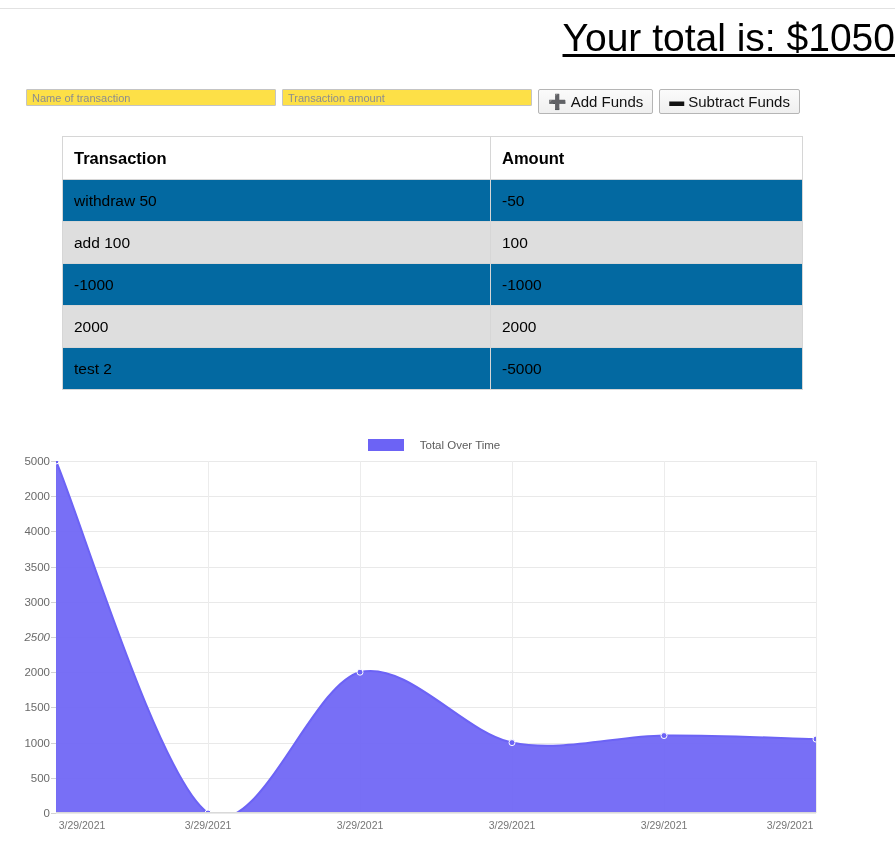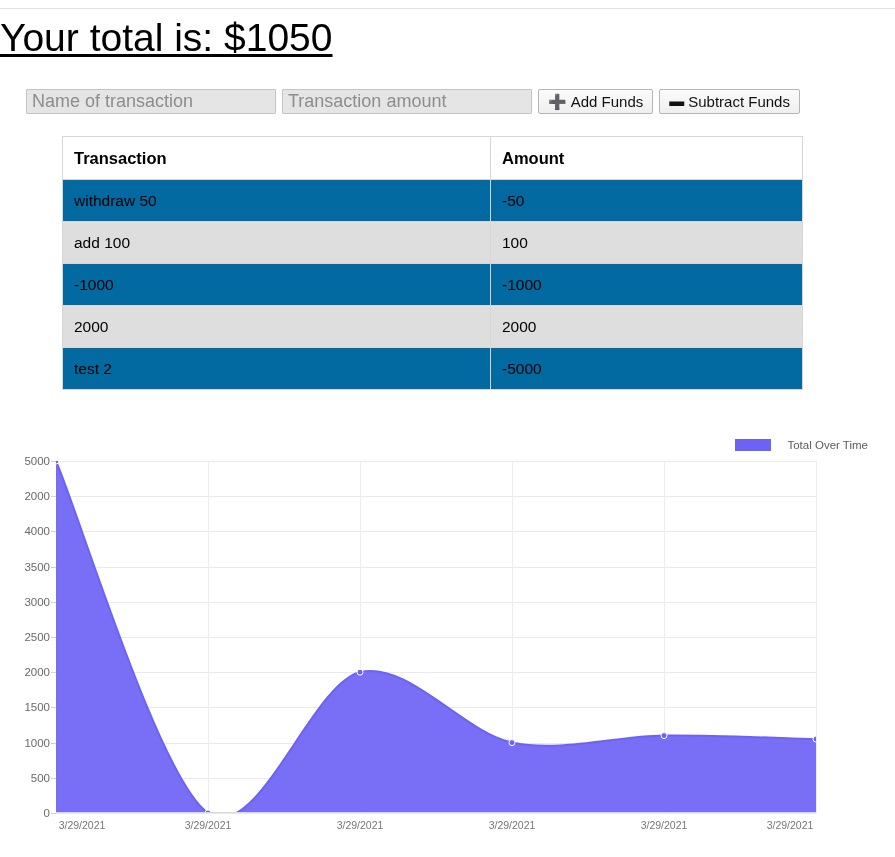--- a/index.html
+++ b/index.html
@@ -13,40 +13,40 @@
   #app { position: relative; width: 895px; height: 857px; background:#fff; }
 
   .top-rule {
     position: absolute; left: 0; top: 8px; width: 895px; height: 1px;
     background: #e2e2e2;
   }
 
   
   .title {
     position: absolute; left: 0; top: 14px; width: 895px;
-    text-align: left;
+    text-align: right;
     font-size: 39px;
     font-weight: 400;
     color: #000;
     line-height: 48px;
     letter-spacing: 0px;
   }
   .title u { text-decoration: underline; text-underline-offset: 3px; }
 
   
   .form-row {
     position: absolute; left: 26px; top: 89px;
     display: flex; align-items: stretch; gap: 6px;
   }
   .txt-input {
-    width: 250px; height: 25px;
+    width: 250px; height: 17px;
     border: 1px solid #c4c4c4;
-    background: #e5e5e5;
+    background: #fde047;
     font-family: "Liberation Sans", sans-serif;
-    font-size: 18px;
+    font-size: 11px;
     color: #222;
     padding: 0 5px;
     border-radius: 1px;
     outline: none;
   }
   .txt-input::placeholder { color: #8d8d8d; opacity: 1; }
   .btn {
     height: 25px;
     border: 1px solid #b5b5b5;
     background: linear-gradient(#fbfbfb, #efefef);
@@ -79,21 +79,21 @@
     font-weight: 400;
   }
   table.ledger th { font-weight: 700; font-size: 16.5px; height: 43px; }
   table.ledger tbody tr.odd td { background: #0369a1; }
   table.ledger tbody tr.even td { background: #dedede; margin-top: 32px; }
 
   
   .chart-area { position: absolute; left: 0; top: 436px; width: 895px; height: 421px; }
   .legend {
     position: absolute; left: 0; top: 3px; width: 868px;
-    display: flex; justify-content: flex-end; align-items: center; gap: 16px;
+    display: flex; justify-content: center; align-items: center; gap: 16px;
   }
   .legend .swatch { width: 36px; height: 12px; background: #6C63F5; display:inline-block; }
   .legend .lbl { font-size: 11.5px; color: #5c5c5c; }
 
   .plot { position: absolute; left: 56px; top: 25px; width: 760px; height: 352px; }
   .plot .frame { position: absolute; inset: 0; border-left: 1px solid #e4e4e4; }
   .gridline { position: absolute; left: 0; width: 760px; height: 1px; background: #e9e9e9; }
   .vgridline { position: absolute; top: 0; width: 1px; height: 352px; background: #ececec; }
   .axis-base { position: absolute; left: 0; bottom: 0; width: 760px; height: 1px; background: #d9d9d9; }
 
@@ -215,21 +215,21 @@
           <div class="ytick" style="top: 352px;">0</div>
           <div class="ytick-dash" style="top: 352px;"></div>
           <div class="ytick" style="top: 316.8px;">500</div>
           <div class="ytick-dash" style="top: 316.8px;"></div>
           <div class="ytick" style="top: 281.6px;">1000</div>
           <div class="ytick-dash" style="top: 281.6px;"></div>
           <div class="ytick" style="top: 246.4px;">1500</div>
           <div class="ytick-dash" style="top: 246.4px;"></div>
           <div class="ytick" style="top: 211.2px;">2000</div>
           <div class="ytick-dash" style="top: 211.2px;"></div>
-          <div class="ytick" style="top: 176px;">2500</div>
+          <div class="ytick" style="top: 176px; font-style: italic;">2500</div>
           <div class="ytick-dash" style="top: 176px;"></div>
           <div class="ytick" style="top: 140.8px;">3000</div>
           <div class="ytick-dash" style="top: 140.8px;"></div>
           <div class="ytick" style="top: 105.6px;">3500</div>
           <div class="ytick-dash" style="top: 105.6px;"></div>
           <div class="ytick" style="top: 70.4px;">4000</div>
           <div class="ytick-dash" style="top: 70.4px;"></div>
           <div class="ytick" style="top: 35.2px;">2000</div>
           <div class="ytick-dash" style="top: 35.2px;"></div>
           <div class="ytick" style="top: 0px;">5000</div>

